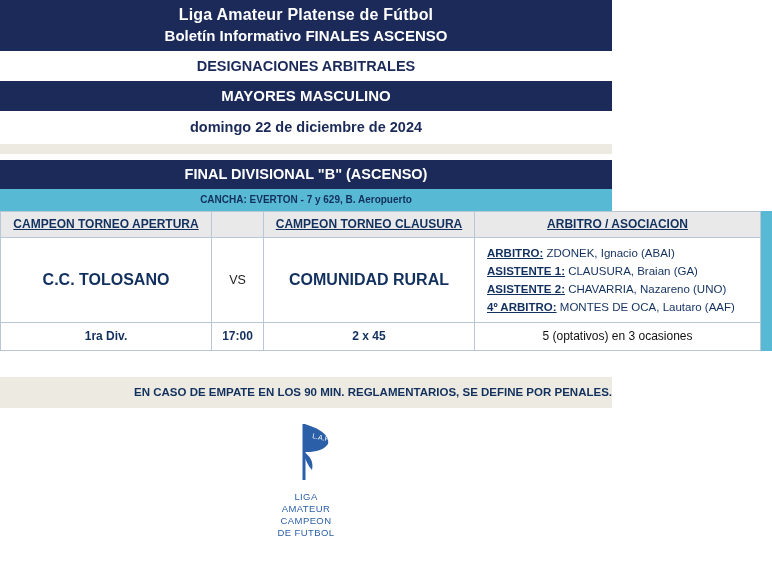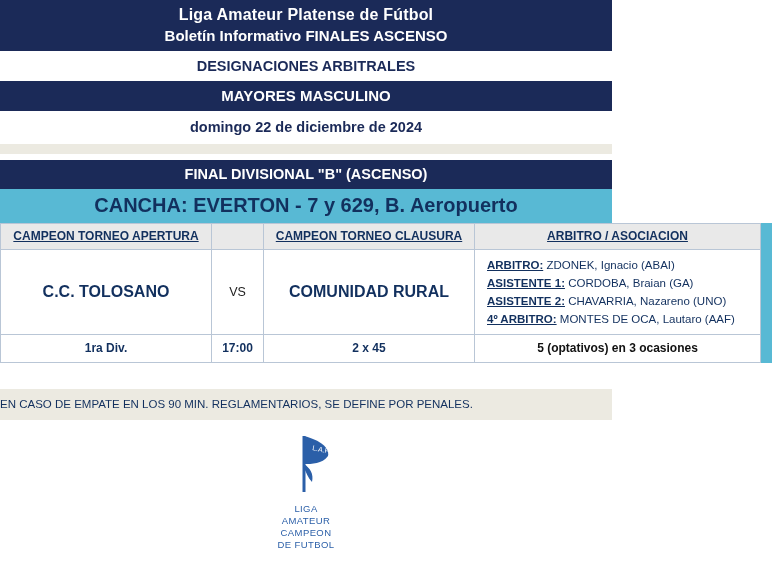--- a/index.html
+++ b/index.html
@@ -72,21 +72,21 @@
     text-align: center;
     font-weight: bold;
     font-size: 14.5px;
     padding: 6px 0 7px 0;
   }
   .bar-cyan {
     background: #58b9d4;
     color: #12305e;
     text-align: center;
     font-weight: bold;
-    font-size: 20px;
+    font-size: 10px;
     padding: 5px 0 6px 0;
   }
 
   
   table.main {
     border-collapse: collapse;
     width: 772px;
     table-layout: fixed;
   }
   table.main td {
@@ -135,30 +135,30 @@
     text-decoration: underline;
   }
   .info-row td {
     text-align: center;
     font-size: 12px;
     font-weight: bold;
     color: #12305e;
     padding: 6px 2px 7px 2px;
   }
   .info-row td.plain {
-    font-weight: bold;
+    font-weight: normal;
     color: #111111;
     margin-top: 48px;
   }
 
   
   .note-band {
     background: #eceae1;
-    text-align: left;
-    font-weight: normal;
+    text-align: right;
+    font-weight: bold;
     font-size: 11.5px;
     color: #12305e;
     padding: 9px 0 10px 0;
   }
   .gap-white {
     background: #ffffff;
     height: 26px;
   }
 
   
@@ -220,21 +220,21 @@
         <td class="team">C.C. TOLOSANO</td>
         <td class="vs">VS</td>
         <td class="team">COMUNIDAD RURAL</td>
         <td class="ref-cell">
           <div class="ref-line">
             <span class="ref-role">ARBITRO:</span>
             <span>ZDONEK, Ignacio (ABAI)</span>
           </div>
           <div class="ref-line">
             <span class="ref-role">ASISTENTE 1:</span>
-            <span>CORDOBA, Braian (GA)</span>
+            <span>CLAUSURA, Braian (GA)</span>
           </div>
           <div class="ref-line">
             <span class="ref-role">ASISTENTE 2:</span>
             <span>CHAVARRIA, Nazareno (UNO)</span>
           </div>
           <div class="ref-line">
             <span class="ref-role">4º ARBITRO:</span>
             <span>MONTES DE OCA, Lautaro (AAF)</span>
           </div>
         </td>

